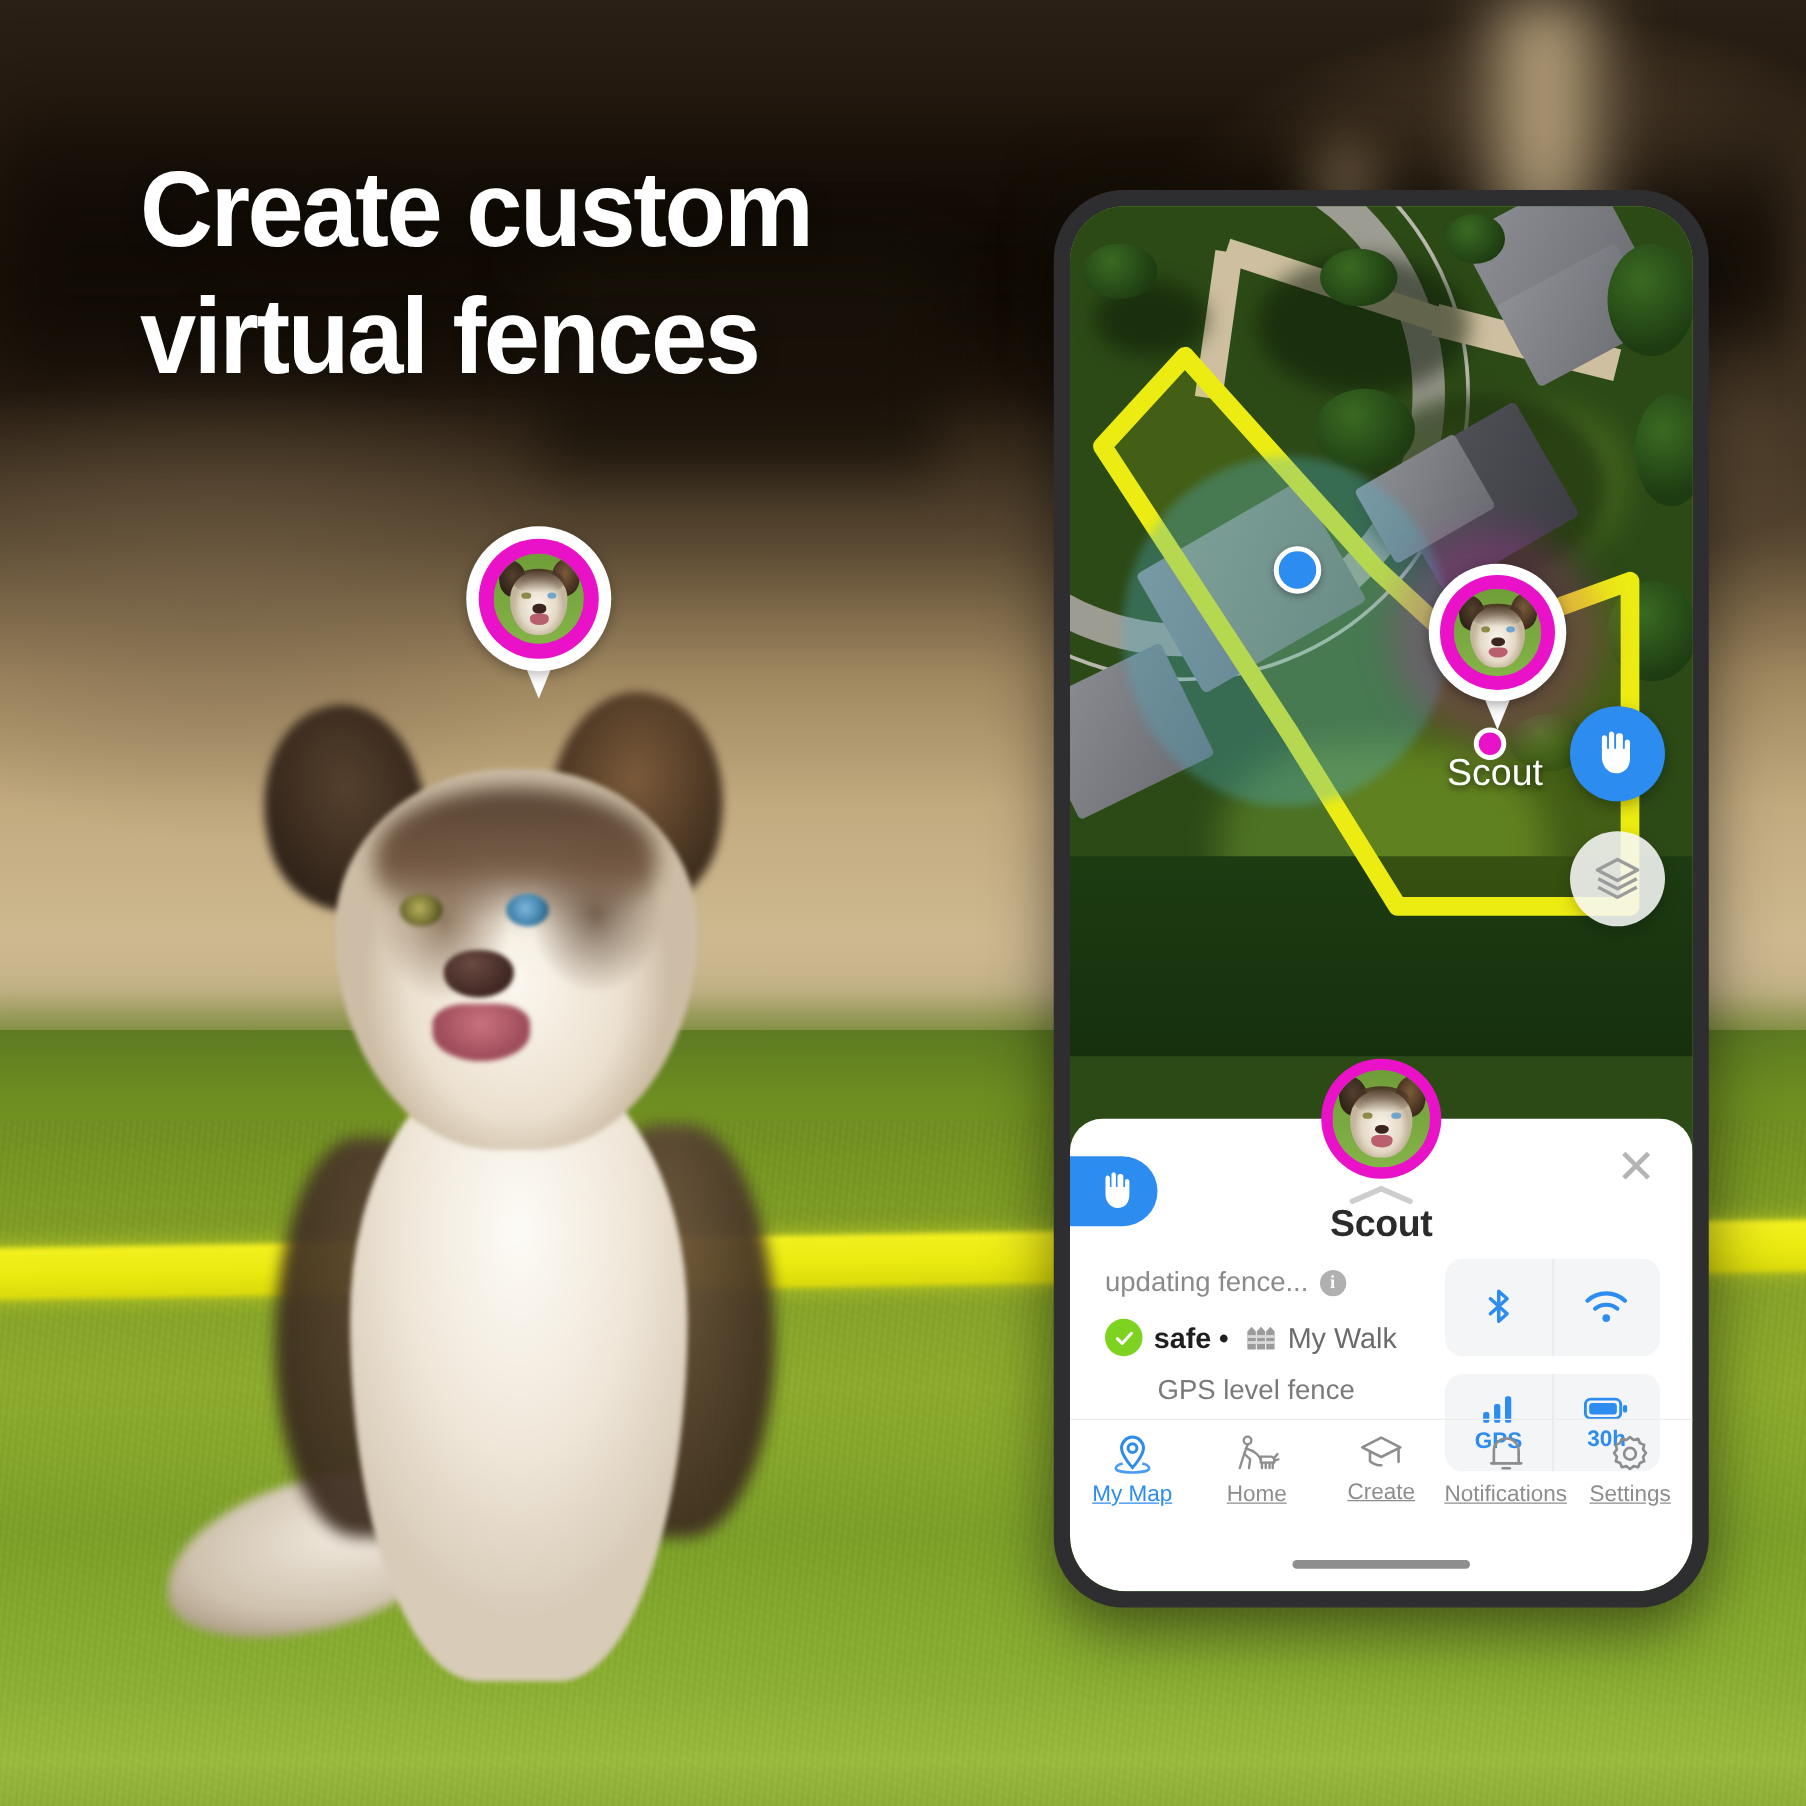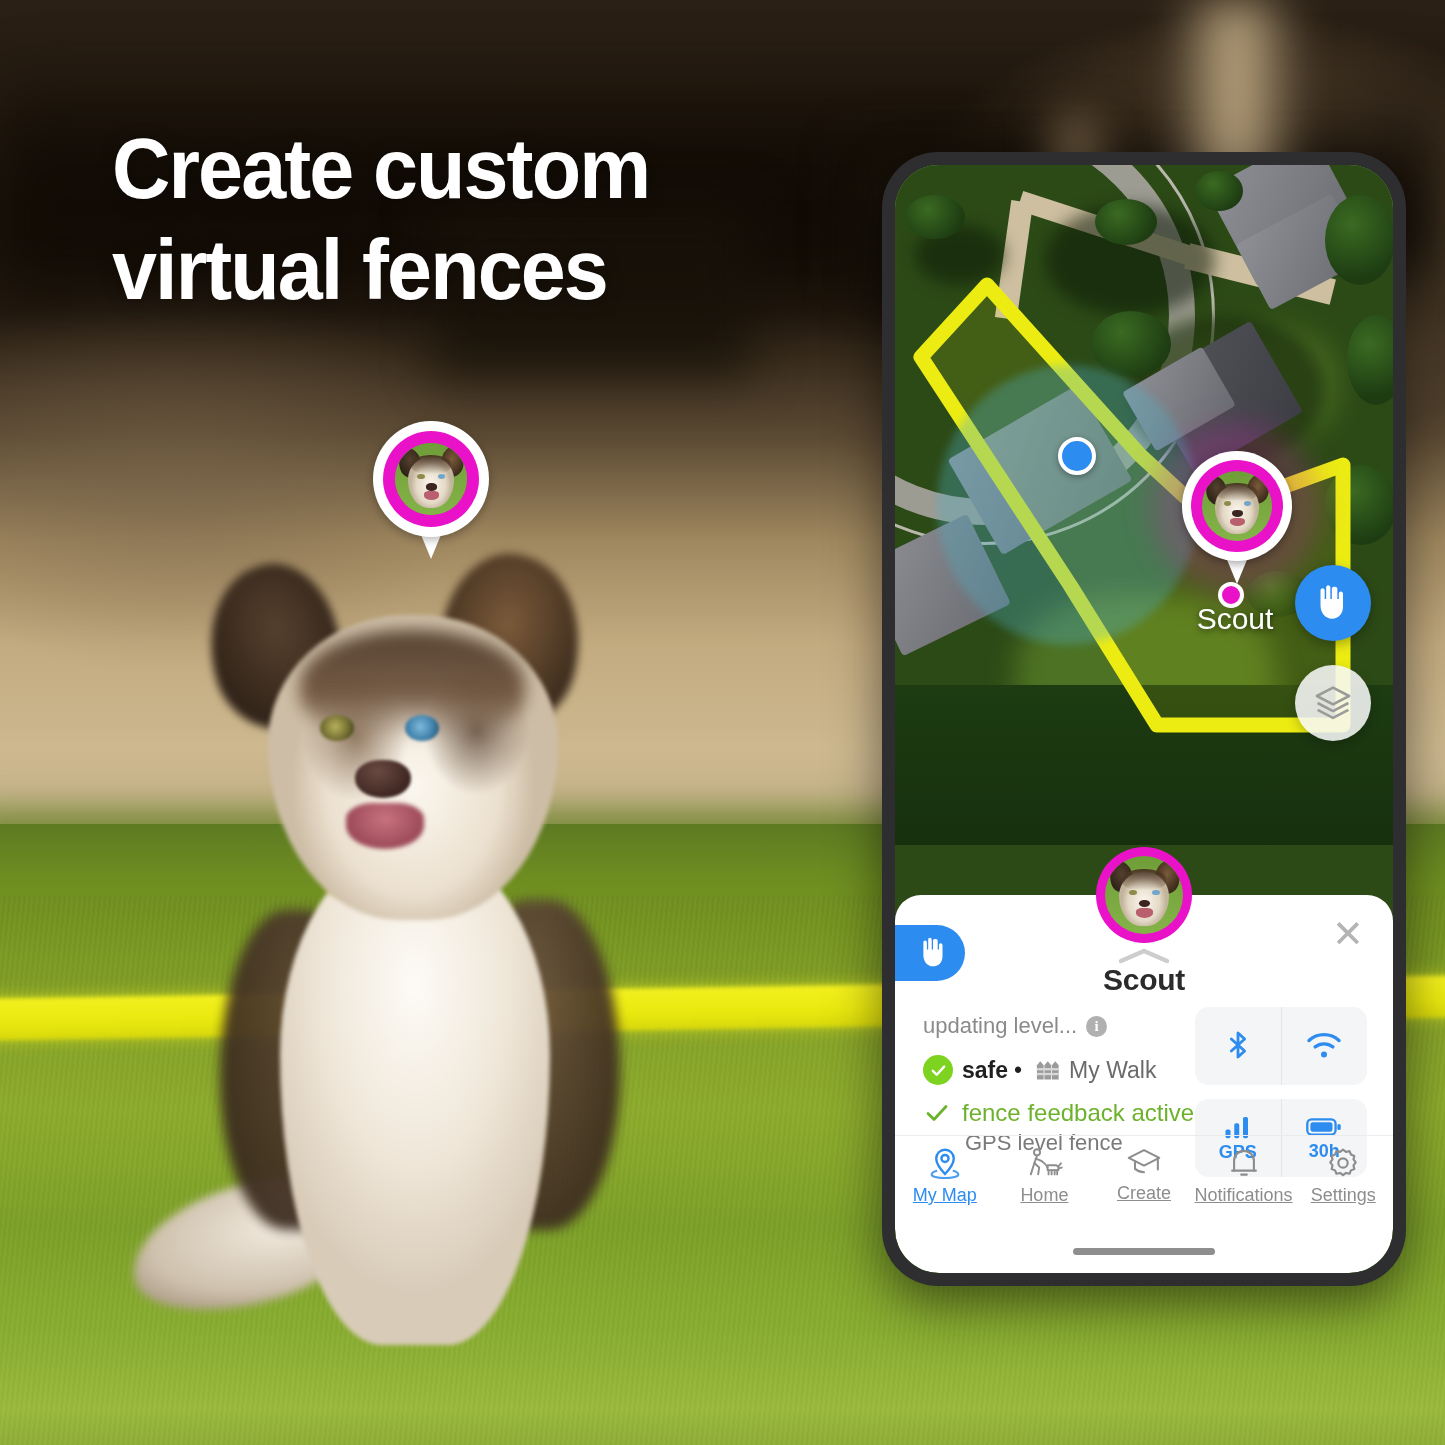--- a/index.html
+++ b/index.html
@@ -211,21 +211,21 @@
     position:absolute; left:43%; top:56%; width:15%; height:10%;
     background:#3c2420; border-radius:46% 46% 50% 50%;
   }
   .mini-dog .m-mouth{
     position:absolute; left:40%; top:67%; width:21%; height:12%;
     background:#b95f6e; border-radius:40% 40% 58% 58%;
   }
 
   
   #phone{
-    position:absolute; left:882px; top:152px;
+    position:absolute; left:843px; top:152px;
     width:524px; height:1134px;
     background:#2e2e30;
     border-radius:56px;
     box-shadow:0 18px 50px rgba(0,0,0,.5);
     padding:13px;
   }
   #screen{
     position:relative; width:100%; height:100%;
     border-radius:44px; overflow:hidden; background:#4b7b2a;
   }
@@ -559,21 +559,21 @@
     </div>
 
     <svg id="sheet-chevron" viewBox="0 0 54 18">
       <path d="M4 14 L27 4 L50 14" fill="none" stroke="#cdcdcd" stroke-width="4.5" stroke-linecap="round" stroke-linejoin="round"></path>
     </svg>
 
     <div id="sheet-name">Scout</div>
 
     <div class="status-col">
       <div class="live-row">
-        <span class="live-txt">updating level...</span>
+        <span class="live-txt">updating fence...</span>
         <span class="info-i">i</span>
       </div>
 
       <div class="safe-row">
         <span class="safe-check">
           <svg width="17" height="17" viewBox="0 0 24 24">
                 <path d="M4 12.5 L9.5 18 L20 6.5" fill="none" stroke="#fff" stroke-width="3.4" stroke-linecap="round" stroke-linejoin="round"></path>
               </svg>
         </span>
         <span class="safe-lbl">safe</span>
@@ -587,28 +587,20 @@
             </g>
             <g fill="#d8d8d8">
                   <rect x="2" y="9" width="22.6" height="2.4"></rect>
                   <rect x="2" y="14" width="22.6" height="2.4"></rect>
                 </g>
           </svg>
         </span>
         <span class="home-lbl">My Walk</span>
       </div>
 
-      <div class="fb-row">
-        <span style="display:inline-flex;">
-          <svg width="28" height="24" viewBox="0 0 24 24">
-                <path d="M3 12.5 L9 18.5 L21 5.5" fill="none" stroke="#6db22d" stroke-width="2.8" stroke-linecap="round" stroke-linejoin="round"></path>
-              </svg>
-        </span>
-        <span class="fb-txt">fence feedback active</span>
-      </div>
       <div class="gps-txt">GPS level fence</div>
     </div>
 
     <div class="chips">
       <div class="chip-card">
         <div class="chip-half">
           <svg width="32" height="36" viewBox="0 0 24 24">
             <path d="M7 7.5 L17 16.5 L12 21 V3 L17 7.5 L7 16.5" fill="none" stroke="#2d8cef" stroke-width="2.1" stroke-linecap="round" stroke-linejoin="round"></path>
           </svg>
           <span class="chip-lbl"></span>

